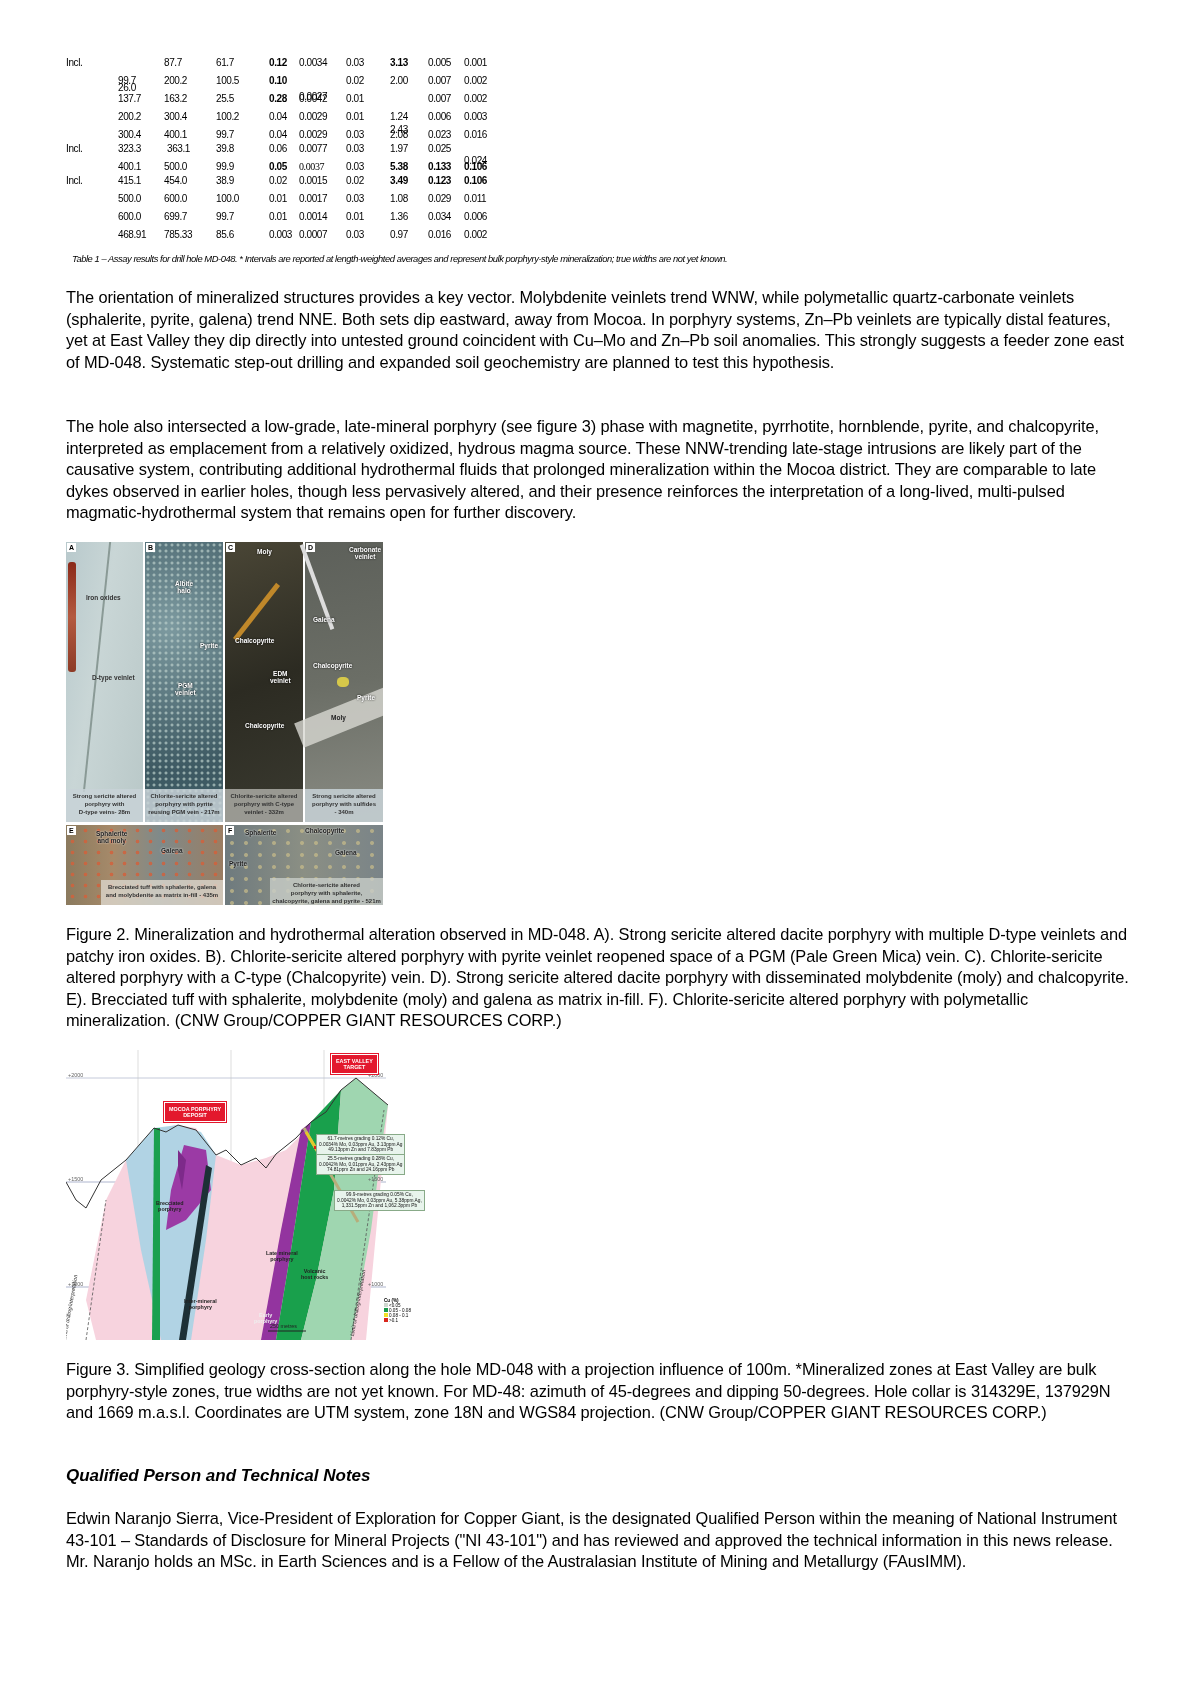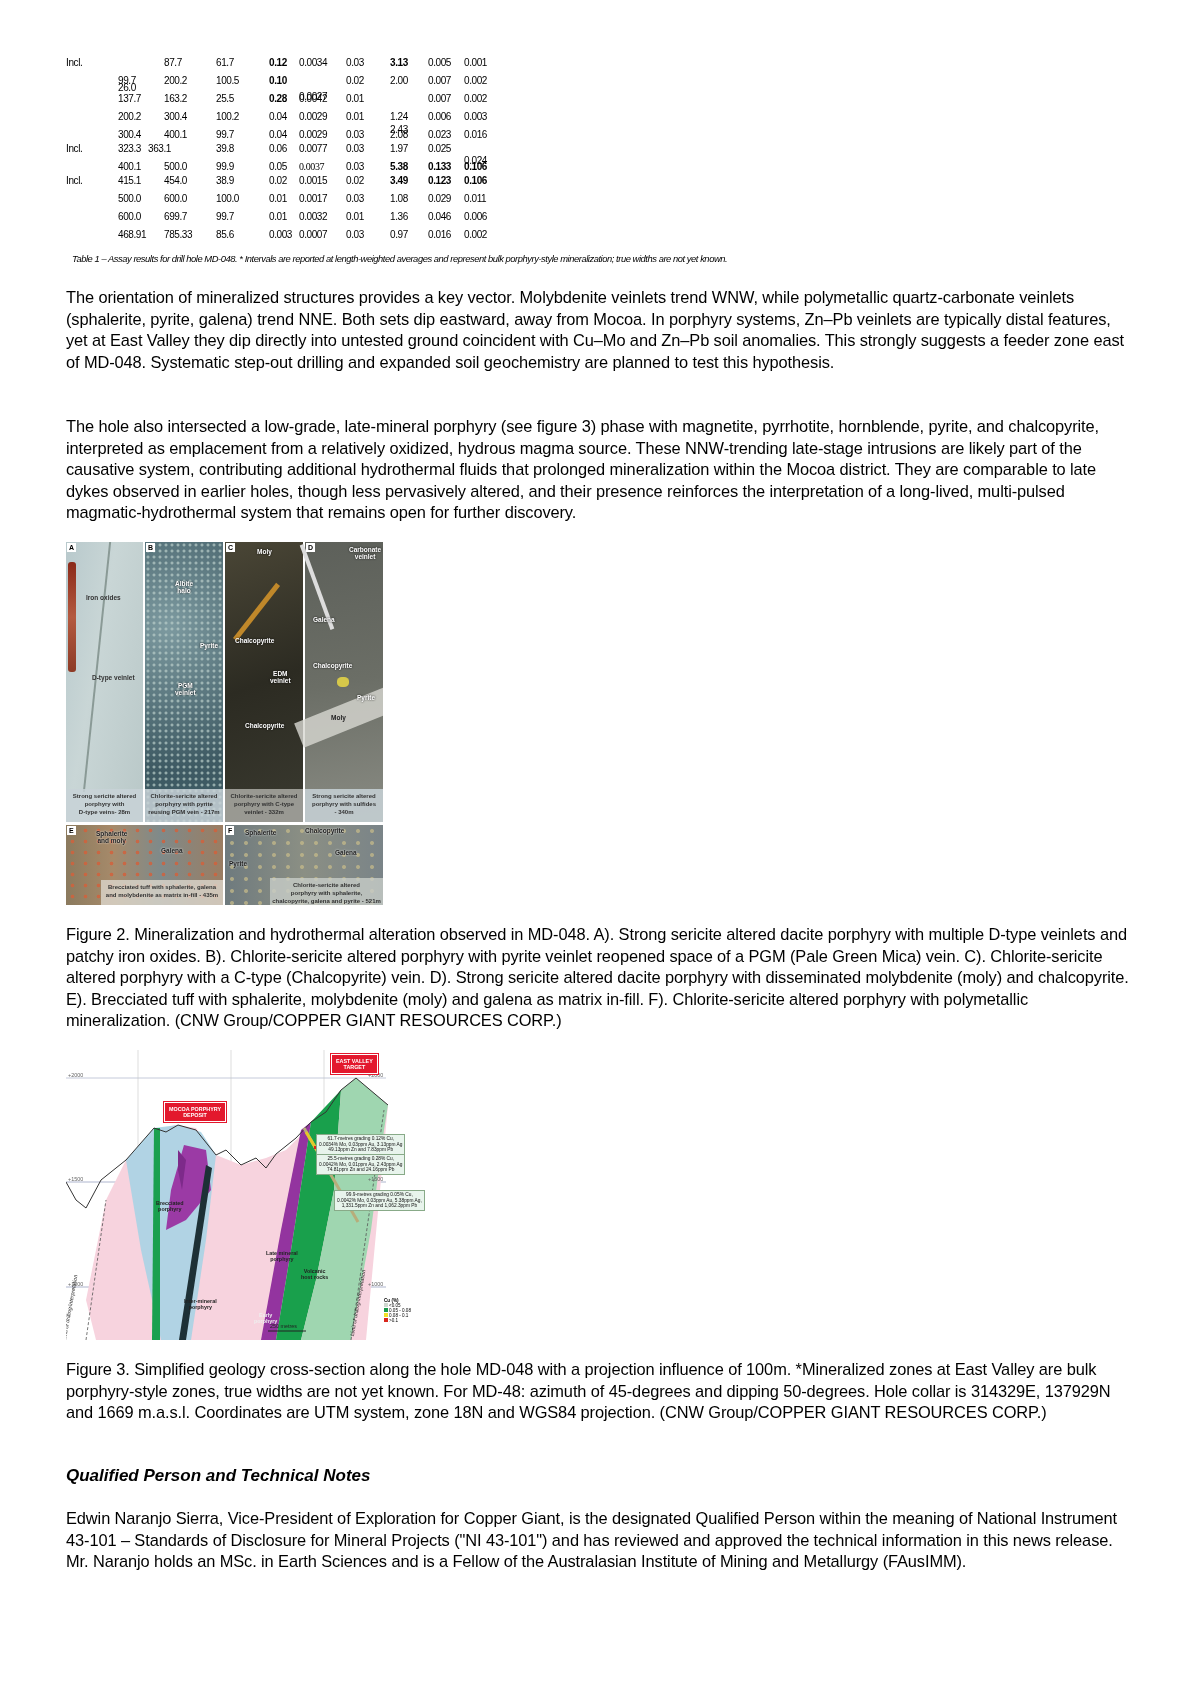--- a/index.html
+++ b/index.html
@@ -79,35 +79,35 @@
       <span class="c" style="left: 203px;">0.04</span>
       <span class="c" style="left: 233px;">0.0029</span>
       <span class="c" style="left: 280px;">0.03</span>
       <span class="c" style="left: 324px;">2.08</span>
       <span class="c" style="left: 362px;">0.023</span>
       <span class="c" style="left: 398px;">0.016</span>
     </div>
     <div class="row" style="top: 86px;">
       <span class="c" style="left: 0px;">Incl.</span>
       <span class="c" style="left: 52px;">323.3</span>
-      <span class="c" style="left: 82px; text-align: right;">363.1</span>
+      <span class="c" style="left: 101px; text-align: right;">363.1</span>
       <span class="c" style="left: 150px;">39.8</span>
       <span class="c" style="left: 203px;">0.06</span>
       <span class="c" style="left: 233px;">0.0077</span>
       <span class="c" style="left: 280px;">0.03</span>
       <span class="c" style="left: 324px;">1.97</span>
       <span class="c" style="left: 362px;">0.025</span>
       <span class="c" style="left: 398px; margin-top: 12px;">0.024</span>
     </div>
     <div class="row" style="top: 104px;">
       <span class="c" style="left: 0px;"></span>
       <span class="c" style="left: 52px;">400.1</span>
       <span class="c" style="left: 98px;">500.0</span>
       <span class="c" style="left: 150px;">99.9</span>
-      <span class="c" style="left: 203px;">0.05</span>
+      <span class="c" style="left: 203px; font-weight: bold;">0.05</span>
       <span class="c" style="left: 233px; font-family: Liberation Serif, serif;">0.0037</span>
       <span class="c" style="left: 280px;">0.03</span>
       <span class="c b" style="left: 324px;">5.38</span>
       <span class="c b" style="left: 362px;">0.133</span>
       <span class="c b" style="left: 398px;">0.106</span>
     </div>
     <div class="row" style="top: 118px;">
       <span class="c" style="left: 0px;">Incl.</span>
       <span class="c" style="left: 52px;">415.1</span>
       <span class="c" style="left: 98px;">454.0</span>
@@ -130,24 +130,24 @@
       <span class="c" style="left: 324px;">1.08</span>
       <span class="c" style="left: 362px;">0.029</span>
       <span class="c" style="left: 398px;">0.011</span>
     </div>
     <div class="row" style="top: 154px;">
       <span class="c" style="left: 0px;"></span>
       <span class="c" style="left: 52px;">600.0</span>
       <span class="c" style="left: 98px;">699.7</span>
       <span class="c" style="left: 150px;">99.7</span>
       <span class="c" style="left: 203px;">0.01</span>
-      <span class="c" style="left: 233px;">0.0032</span>
+      <span class="c" style="left: 233px;">0.0014</span>
       <span class="c" style="left: 280px;">0.01</span>
       <span class="c" style="left: 324px;">1.36</span>
-      <span class="c" style="left: 362px;">0.046</span>
+      <span class="c" style="left: 362px;">0.034</span>
       <span class="c" style="left: 398px;">0.006</span>
     </div>
     <div class="row" style="top: 172px;">
       <span class="c" style="left: 0px;"></span>
       <span class="c" style="left: 52px;">468.91</span>
       <span class="c" style="left: 98px;">785.33</span>
       <span class="c" style="left: 150px;">85.6</span>
       <span class="c" style="left: 203px;">0.003</span>
       <span class="c" style="left: 233px;">0.0007</span>
       <span class="c" style="left: 280px;">0.03</span>

